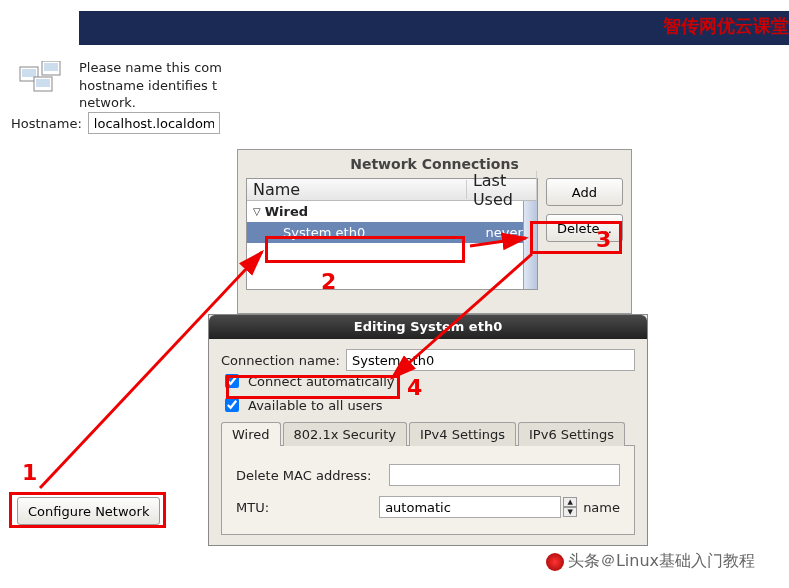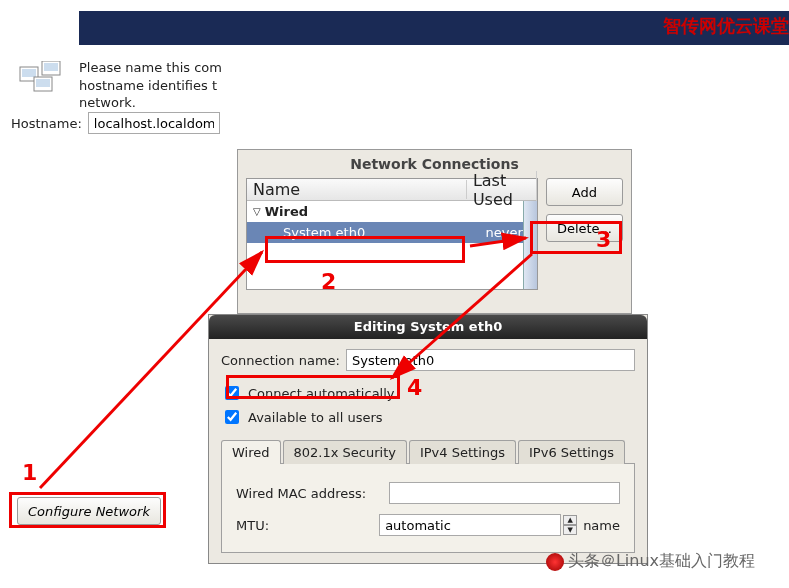--- a/index.html
+++ b/index.html
@@ -21,33 +21,33 @@
 .tree-row { display: flex; align-items: center; height: 21px; padding: 0 6px; font-size: 13px; }
 .tree-row.group { font-weight: bold; }
 .tree-row.sel { background: #6a86b5; color: #fff; padding-left: 36px; }
 .tree-row.sel span:last-child { margin-left: auto; padding-right: 8px; }
 .treeright-scroll { position: absolute; right: 0; top: 22px; bottom: 0; width: 14px; background: linear-gradient(90deg,#dfe7f3,#b8c6dd); border-left: 1px solid #8aa; }
 .btncol { display: flex; flex-direction: column; gap: 8px; }
 .gbtn { height: 28px; min-width: 76px; background: linear-gradient(#fdfdfd,#e8e6df); border: 1px solid #9a9a9a; border-radius: 3px; font-size: 13px; text-align: center; padding: 4px 10px; white-space: nowrap; }
 .dialog { position: absolute; top: 314px; left: 208px; width: 440px; background: #ece9e2; border: 1px solid #888; }
 .dlg-titlebar { height: 24px; background: linear-gradient(#4a4a4a,#222); color: #fff; font-weight: bold; text-align: center; line-height: 24px; font-size: 13px; border-top-left-radius: 6px; border-top-right-radius: 6px; }
 .dlg-body { padding: 10px 12px; }
-.row { display: flex; align-items: center; margin-bottom: 12px; gap: 6px; }
+.row { display: flex; align-items: center; margin-bottom: 0; gap: 6px; }
 .chk { width: 14px; height: 14px; }
 .tabs { display: flex; gap: 2px; margin-top: 6px; }
 .tab { padding: 4px 10px; font-size: 13px; border: 1px solid #a0a0a0; background: #e2dfd6; border-bottom: none; position: relative; top: 1px; border-radius: 3px 3px 0 0; }
 .tab.active { background: #f3f1ea; }
 .tabpane { border: 1px solid #a0a0a0; background: #f3f1ea; padding: 18px 14px 6px; }
 .formrow { display: flex; align-items: center; margin-bottom: 10px; gap: 8px; }
 .formrow label { width: 145px; text-align: left; font-size: 13px; }
 .formrow .txtfield { flex: 1; }
 .mtu-wrap { display: flex; align-items: center; gap: 2px; flex: 1; }
 .spin { display: flex; flex-direction: column; }
 .spin div { width: 14px; height: 10px; border: 1px solid #999; background: #eee; font-size: 7px; text-align: center; line-height: 8px; }
-.cfgnet { position: absolute; top: 497px; left: 17px; font-style: italic; }
+.cfgnet { position: absolute; top: 497px; left: 17px; }
 .annot-box { position: absolute; border: 3px solid #e00; pointer-events: none; }
 .annot-num { position: absolute; color: #e00; font-size: 22px; font-weight: bold; }
 svg.arrow { position: absolute; pointer-events: none; }
 .watermark-bot { position: absolute; bottom: 16px; right: 34px; color: #666; font-size: 16px; font-family: "Microsoft YaHei", sans-serif; }
 .watermark-bot .icon { display: inline-block; width: 18px; height: 18px; border-radius: 50%; background: radial-gradient(#f33,#900); vertical-align: middle; margin-right: 4px; }
 </style>
 </head>
 <body>
 
 <div class="banner"></div>
@@ -111,21 +111,21 @@
       <span>Available to all users</span>
     </div>
     <div class="tabs">
       <div class="tab active">Wired</div>
       <div class="tab">802.1x Security</div>
       <div class="tab">IPv4 Settings</div>
       <div class="tab">IPv6 Settings</div>
     </div>
     <div class="tabpane">
       <div class="formrow">
-        <label>Wired MAC address:</label>
+        <label>Delete MAC address:</label>
         <input class="txtfield" value="" style="">
       </div>
       <div class="formrow">
         <label>MTU:</label>
         <div class="mtu-wrap">
           <input class="txtfield" style="flex: 1 1 0%;" value="automatic">
           <div class="spin">
               <div>▲</div>
               <div>▼</div>
             </div>

